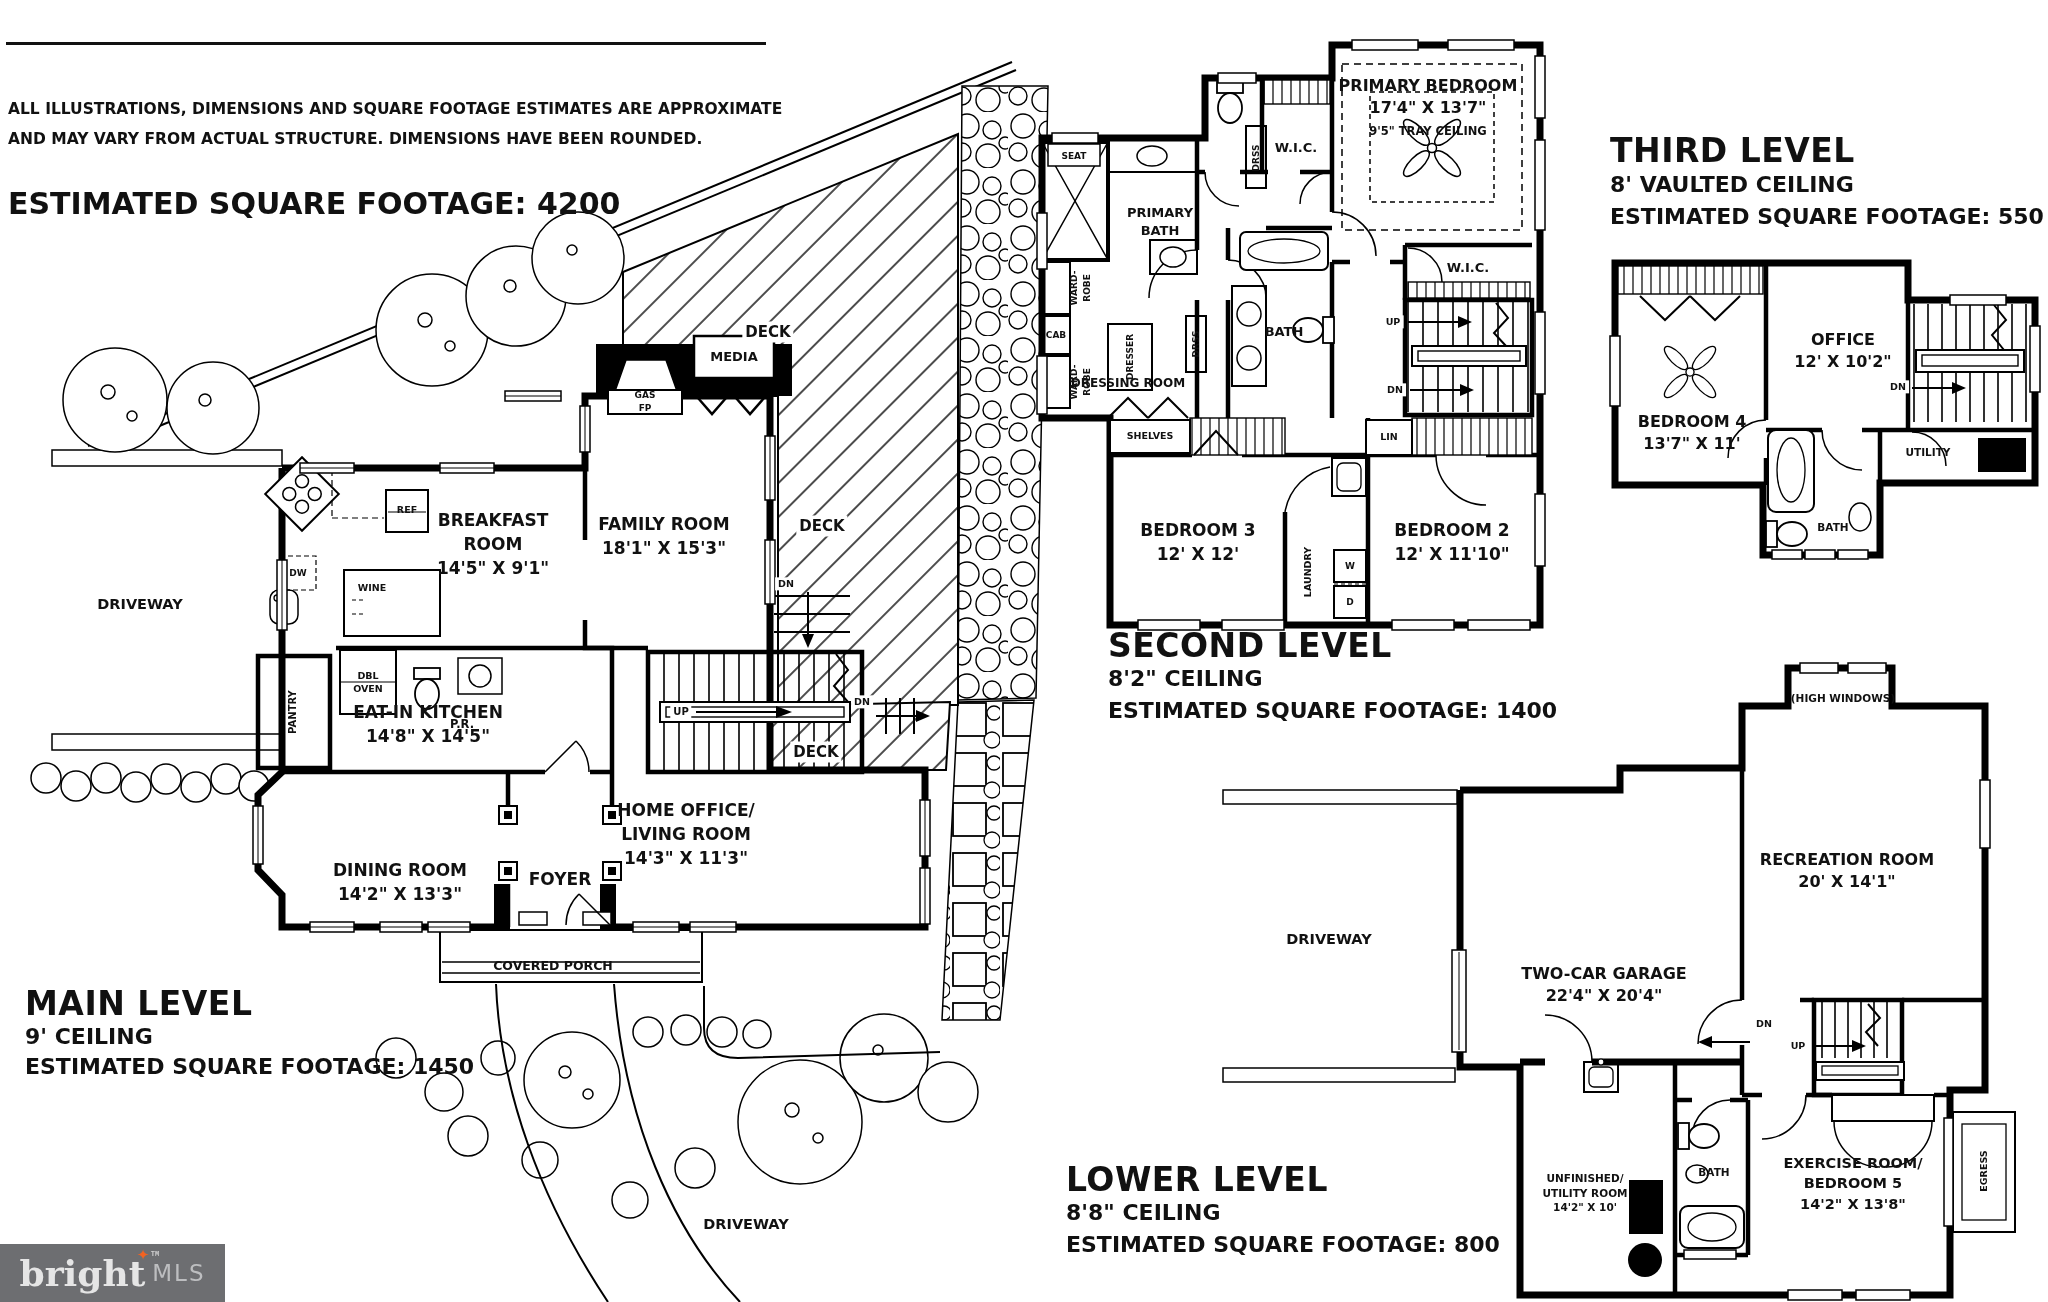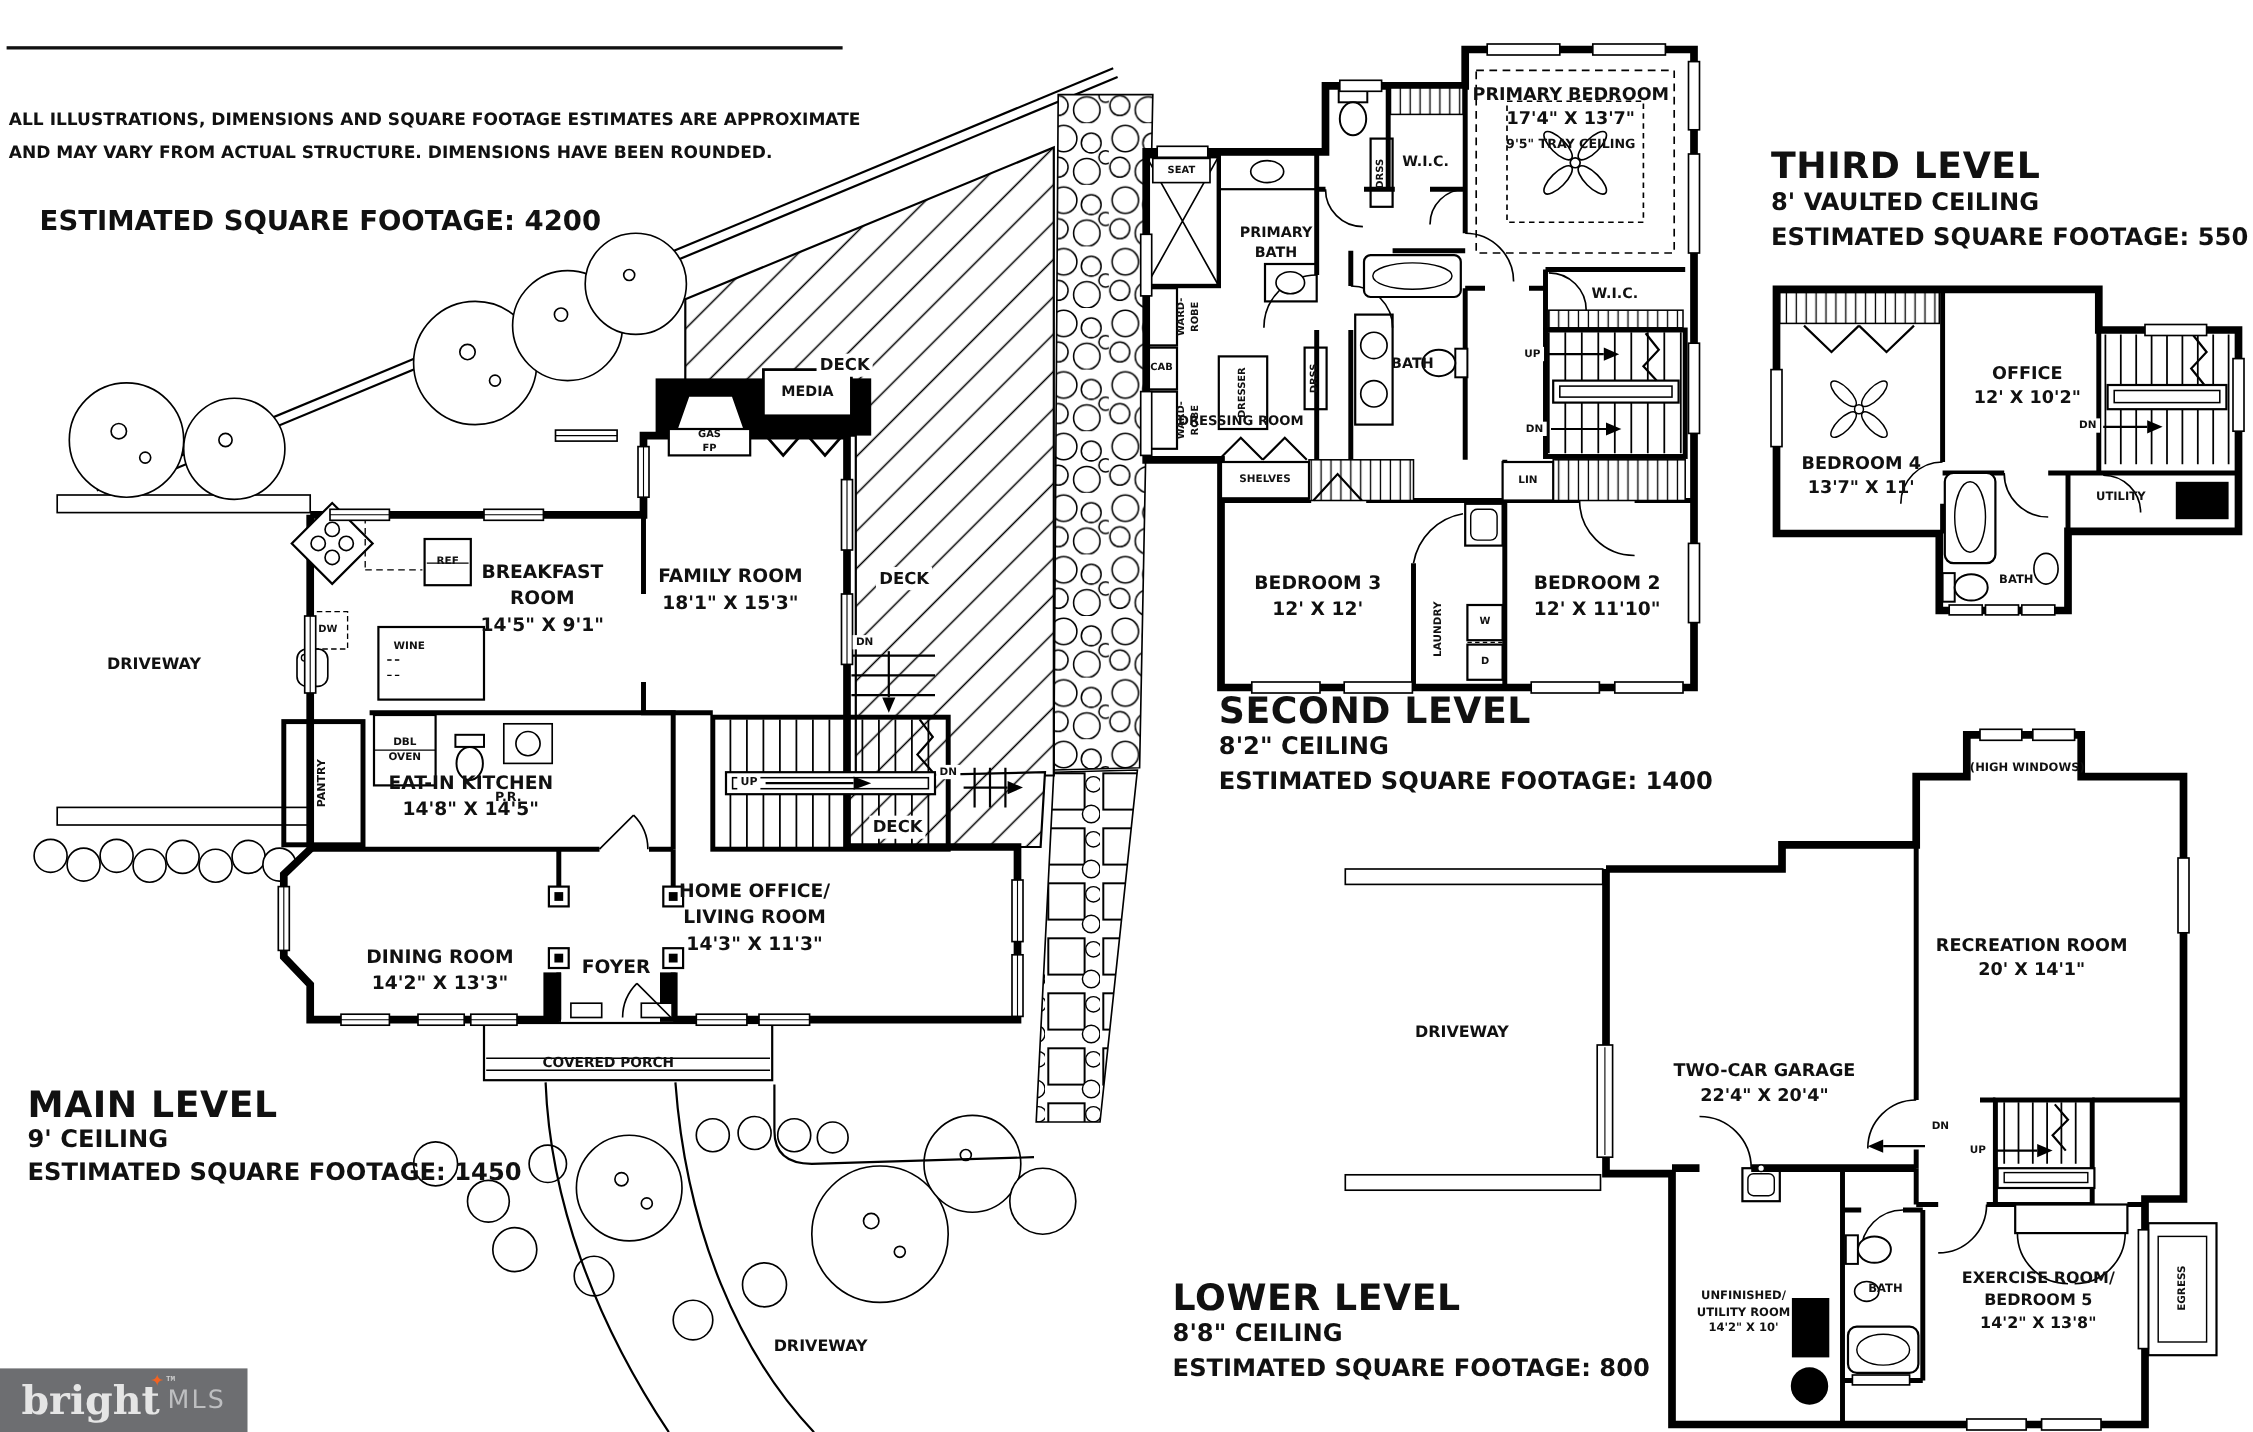--- a/index.html
+++ b/index.html
@@ -13,21 +13,21 @@
   .s9{font-size:9px;}.s95{font-size:9.5px;}.s10{font-size:10px;}.s105{font-size:10.5px;}
   .s11{font-size:13px;}.s115{font-size:11.5px;}.s12{font-size:12px;}.s125{font-size:12.5px;margin-top:20px;}
   .s13{font-size:13px;}.s145{font-size:14.5px;}.s15{font-size:15px;margin-top:36px;}.s16{font-size:16px;}
   .s17{font-size:17px;}
   .tl{position:absolute;font-weight:bold;white-space:pre;color:#111;}
   .title-main{font-size:33px;letter-spacing:.5px;}
   .title-sub{font-size:22px;}
   .hdr-title{font-size:26px;letter-spacing:.5px;}
   .hdr-rule{position:absolute;left:6px;top:42px;width:760px;height:3px;background:#111;}
   .hdr-disc{font-size:15.5px;}
-  .hdr-total{font-size:25px;margin-left:28px;}
+  .hdr-total{font-size:30px;}
   #logo{position:absolute;left:0;top:1244px;width:225px;height:58px;background:#6d6e71;
     display:flex;align-items:center;justify-content:center;gap:7px;}
   #logo .brand{font-family:"DejaVu Serif",serif;font-weight:bold;font-size:36px;color:#e5e5e5;
     position:relative;line-height:1;}
   #logo .star{position:absolute;right:-4px;top:-7px;font-size:15px;color:#f26322;font-family:"DejaVu Sans",sans-serif;}
   #logo .tm{position:absolute;right:-14px;top:-4px;font-size:7px;color:#cfcfcf;font-family:Liberation Mono, monospace;}
   #logo .mls{font-size:23px;color:#bdbec0;letter-spacing:2px;font-family:"DejaVu Sans",sans-serif;}
 </style>
 </head>
 <body>

